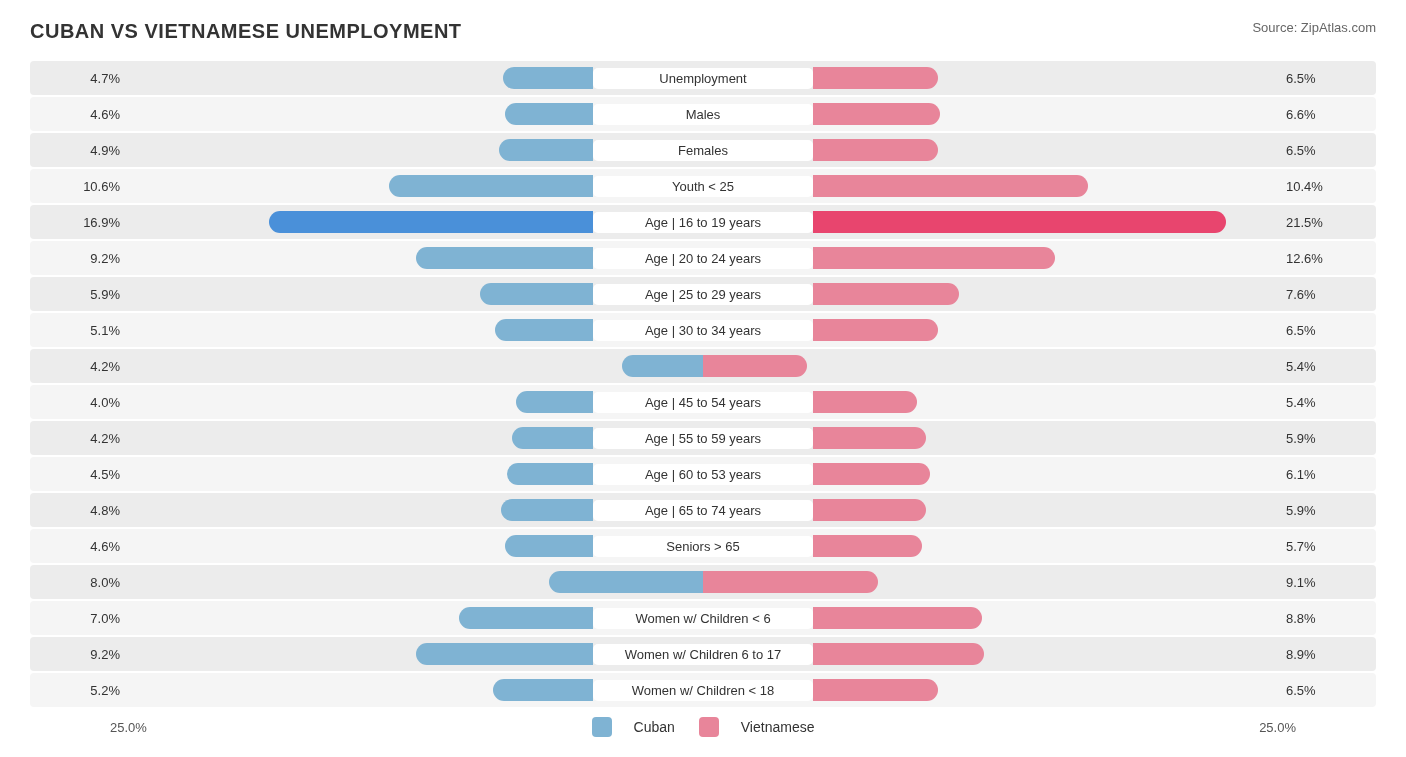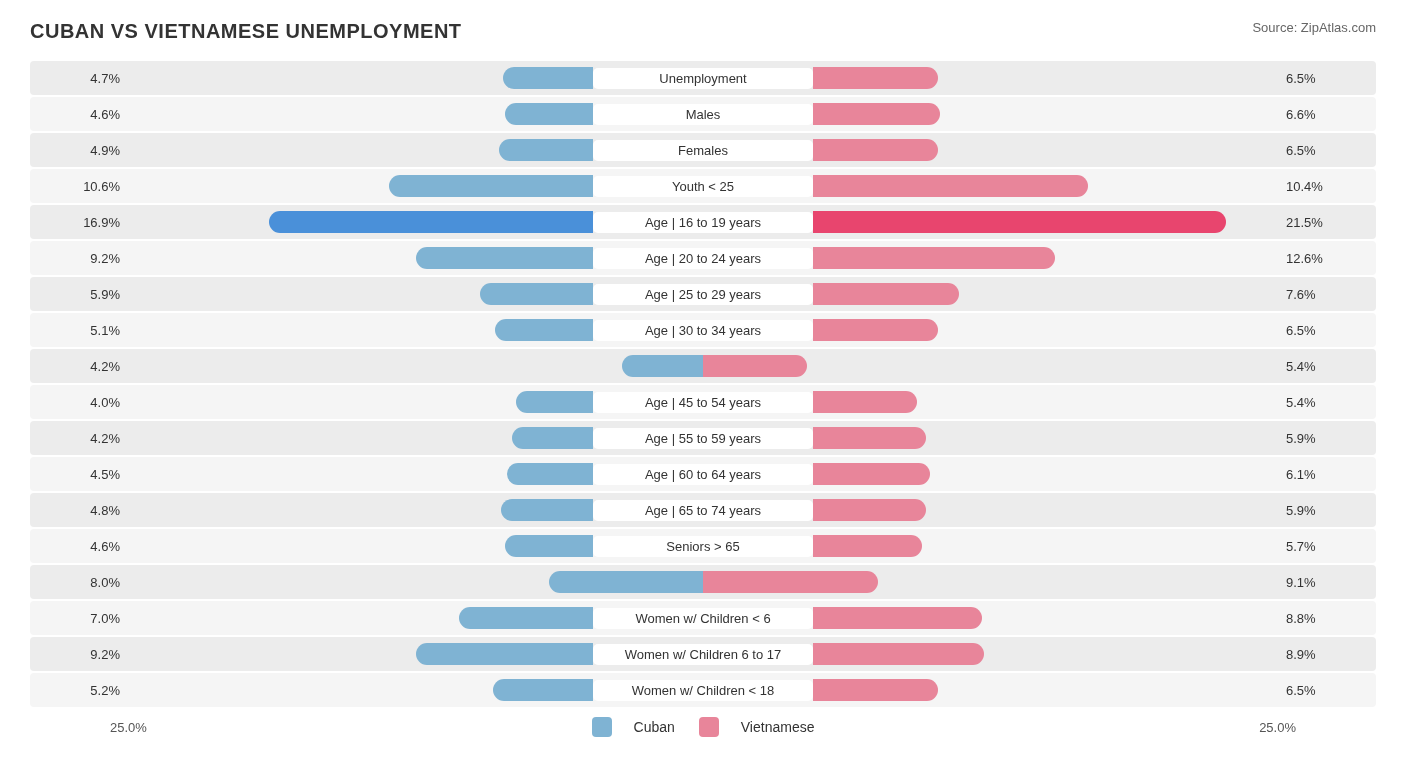--- a/index.html
+++ b/index.html
@@ -302,21 +302,21 @@
         </div>
         <div class="right-val">5.9%</div>
       </div>
     </div>
       <div class="bar-row">
       <div class="row-inner">
         <div class="left-val">4.5%</div>
         <div class="left-bar-area">
           <div class="left-bar" style="width:86px;"></div>
         </div>
-        <div class="center-label">Age | 60 to 64 years</div>
+        <div class="center-label">Age | 60 to 53 years</div>
         <div class="right-bar-area">
           <div class="right-bar" style="width:117px;"></div>
         </div>
         <div class="right-val">6.1%</div>
       </div>
     </div>
       <div class="bar-row">
       <div class="row-inner">
         <div class="left-val">4.8%</div>
         <div class="left-bar-area">

